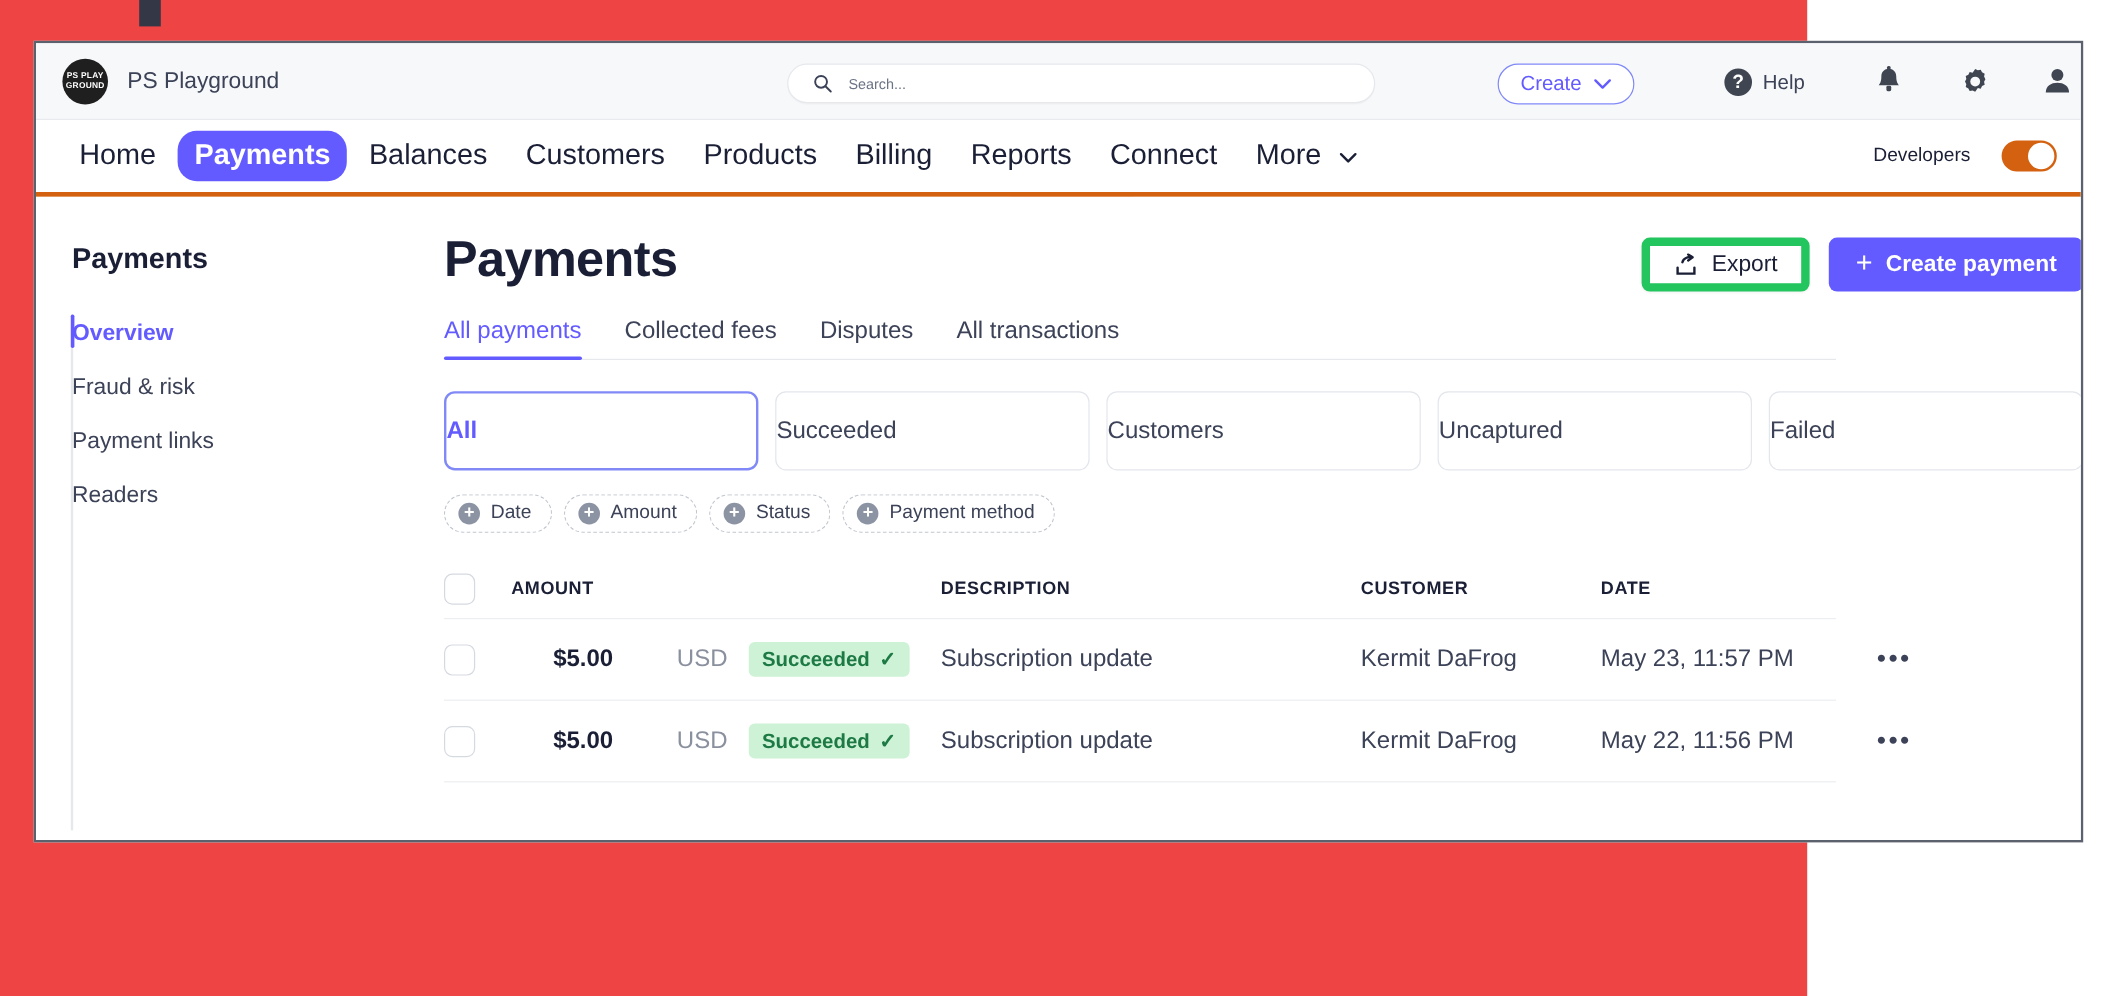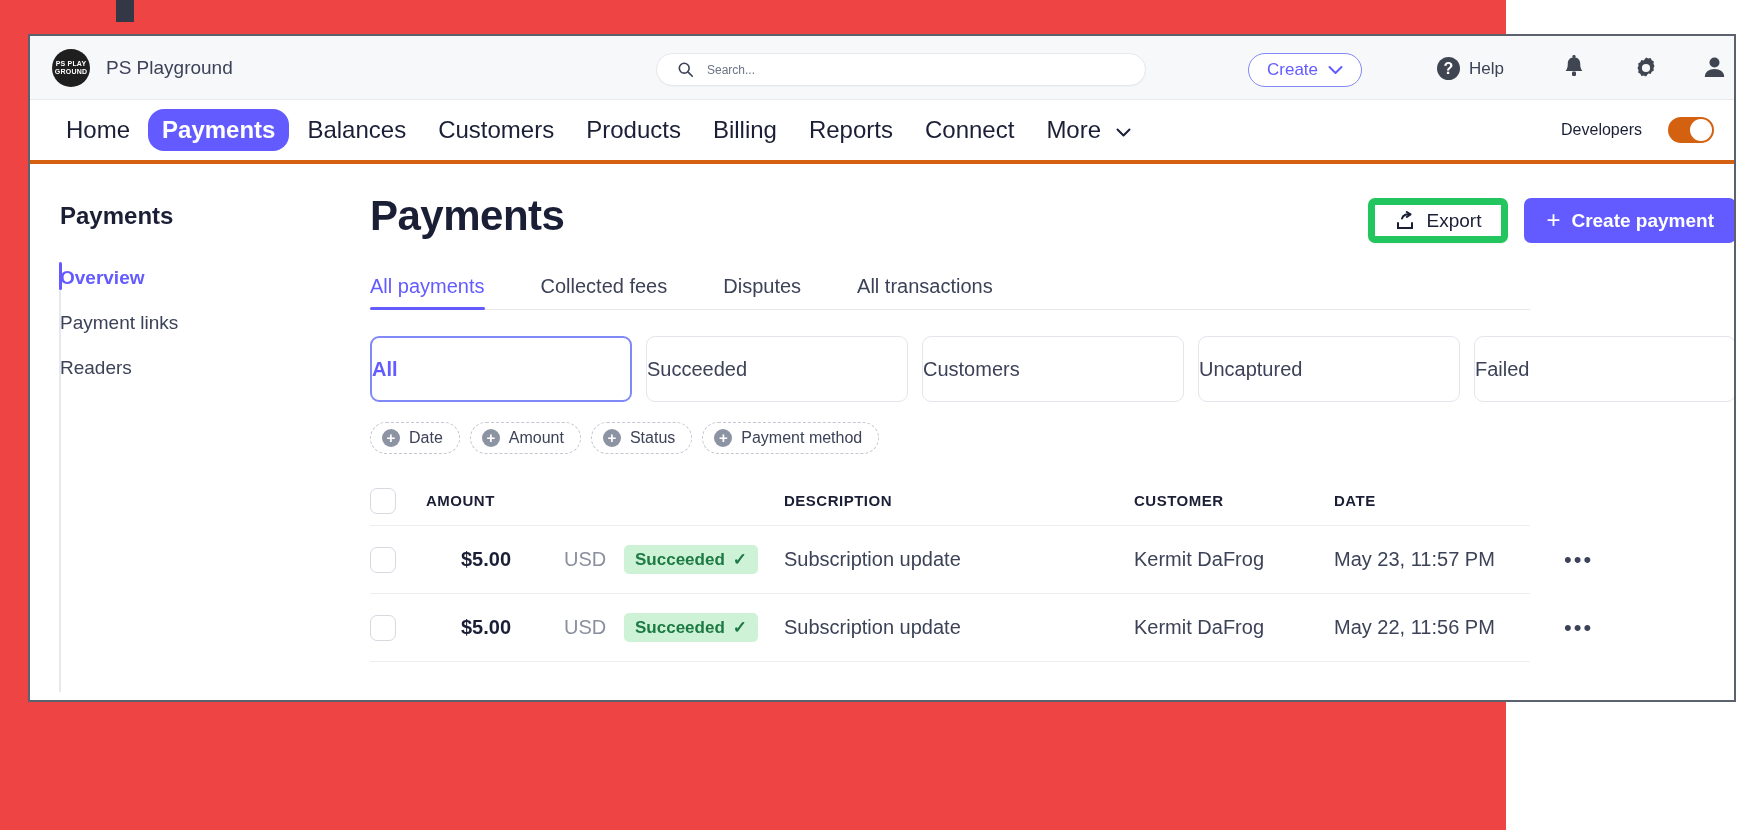--- a/index.html
+++ b/index.html
@@ -149,21 +149,21 @@
     box-shadow: 0 1px 2px rgba(0,0,0,.05);
   }
   .create-payment-btn {
     height: 45px; padding: 0 22px; background: #635bff; color: #ffffff;
     border-radius: 7px; display: flex; align-items: center; gap: 11px;
     font-size: 19px; font-weight: 700;
   }
   .plus-glyph { font-size: 24px; font-weight: 400; line-height: 1; margin-top: -2px; }
 
   .tabs {
-    margin-top: 32px; display: flex; align-items: flex-start; gap: 56px;
+    margin-top: 22px; display: flex; align-items: flex-start; gap: 36px;
     border-bottom: 1px solid #e6e8ec; padding-bottom: 0;
     width: 1160px;
   }
   .tab {
     font-size: 20px; color: #3c4257; padding-bottom: 11px; position: relative;
   }
   .tab.active { color: #635bff; }
   .tab.active::after {
     content: ""; position: absolute; left: 0; right: 0; bottom: -1px;
     height: 3px; background: #635bff; border-radius: 2px;
@@ -313,20 +313,21 @@
     <div class="testdata-strip">
       <div class="testdata-badge">TEST DATA</div>
     </div>
 
     <div class="body-area">
 
       <div class="sidebar">
         <div class="sidebar-vline"></div>
         <div class="sidebar-title">Payments</div>
         <div class="side-item active"><span>Overview</span></div>
+        <div class="side-item"><span>Fraud &amp; risk</span></div>
         <div class="side-item"><span>Payment links</span></div>
         <div class="side-item"><span>Readers</span></div>
       </div>
 
       <div class="main">
 
         <div class="page-head">
           <div class="page-title">Payments</div>
           <div class="head-actions">
             <div class="export-btn">

